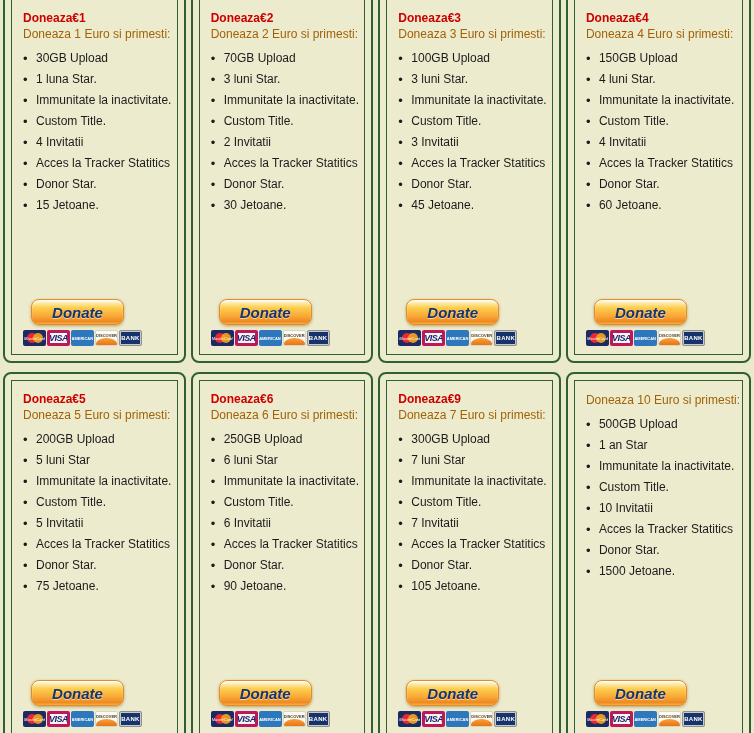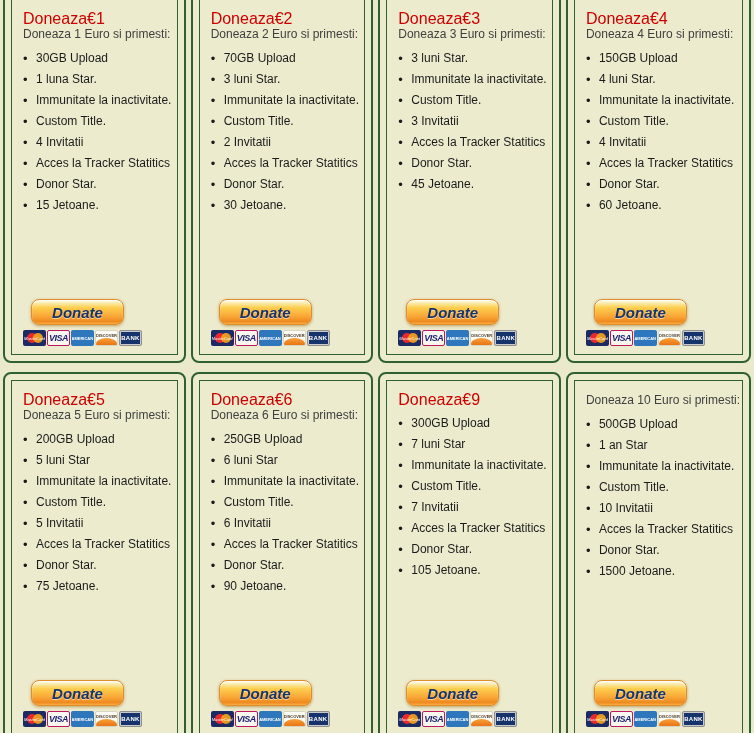--- a/index.html
+++ b/index.html
@@ -26,25 +26,25 @@
   }
   .card-inner{
     border:1px solid #2F6030;
     height:100%;
     box-sizing:border-box;
     display:flex;flex-direction:column;
     padding:11px 2px 8px 11px;
     overflow:hidden;
   }
   .title{
-    margin:0;font-size:16px;font-weight:normal;color:#CC0000;
+    margin:0;font-size:12px;font-weight:bold;color:#CC0000;
     line-height:15px;white-space:nowrap;
   }
   .subtitle{
-    font-size:12px;color:#404040;line-height:16px;white-space:nowrap;
+    font-size:12px;color:#a16207;line-height:16px;white-space:nowrap;
   }
   ul.benefits{list-style:none;margin:6px 0 0 0;padding:0;}
   li.benefit{
     font-size:12px;color:#1B1B1B;line-height:21px;
     display:flex;white-space:nowrap;
   }
   li.benefit::before{
     content:"\2022";
     flex:0 0 13px;width:13px;
     font-size:13px;color:#1B1B1B;
@@ -69,21 +69,21 @@
     width:23px;height:16px;border-radius:2px;
     position:relative;overflow:hidden;box-sizing:border-box;
     display:flex;align-items:center;justify-content:center;
     flex:0 0 auto;
   }
   .pi em{font-style:normal;display:block;}
   .pi-mc{background:#1B2A63;}
   .pi-mc .c1{position:absolute;left:4px;top:3px;width:10px;height:10px;border-radius:50%;background:#E8292F;}
   .pi-mc .c2{position:absolute;left:10px;top:3px;width:10px;height:10px;border-radius:50%;background:#F4A21D;opacity:.92;}
   .pi-mc em{position:relative;z-index:2;font-size:4px;font-style:italic;color:#FFF;white-space:nowrap;overflow:hidden;max-width:21px;}
-  .pi-visa{background:#F8F6EE;border:1px solid #be185d;}
+  .pi-visa{background:#F8F6EE;border:3px solid #be185d;}
   .pi-visa em{font-size:9px;font-weight:bold;font-style:italic;color:#1A1F71;letter-spacing:-0.5px;}
   .pi-amex{background:#2E77BC;}
   .pi-amex em{font-size:4px;line-height:5px;font-weight:bold;color:#FFF;text-align:center;white-space:nowrap;overflow:hidden;max-width:22px;}
   .pi-disc{background:#FCFBF4;border:1px solid #D8D5C2;}
   .pi-disc em{position:relative;top:-3px;font-size:4px;font-weight:bold;color:#4A3A2A;z-index:2;white-space:nowrap;overflow:hidden;max-width:21px;}
   .pi-disc::after{
     content:"";position:absolute;left:0;right:0;bottom:0;height:7px;
     background:linear-gradient(180deg,#F9A13A,#E87413);
     border-radius:100% 100% 0 0 / 160% 160% 0 0;
   }
@@ -170,20 +170,21 @@
           </span>
       </div>
     </div>
   </div>
 
   <div class="card">
     <div class="card-inner">
       <h2 class="title">Doneaza€3</h2>
       <div class="subtitle">Doneaza 3 Euro si primesti:</div>
       <ul class="benefits">
+          <li class="benefit">100GB Upload</li>
           <li class="benefit">3 luni Star.</li>
           <li class="benefit">Immunitate la inactivitate.</li>
           <li class="benefit">Custom Title.</li>
           <li class="benefit">3 Invitatii</li>
           <li class="benefit">Acces la Tracker Statitics</li>
           <li class="benefit">Donor Star.</li>
           <li class="benefit">45 Jetoane.</li>
         </ul>
       <div class="donate-btn">
         <span class="donate-label">Donate</span>
@@ -323,20 +324,21 @@
         <span class="pi pi-bank">
             <em>BANK</em>
           </span>
       </div>
     </div>
   </div>
 
   <div class="card">
     <div class="card-inner">
       <h2 class="title">Doneaza€9</h2>
+      <div class="subtitle">Doneaza 7 Euro si primesti:</div>
       <ul class="benefits">
           <li class="benefit">300GB Upload</li>
           <li class="benefit">7 luni Star</li>
           <li class="benefit">Immunitate la inactivitate.</li>
           <li class="benefit">Custom Title.</li>
           <li class="benefit">7 Invitatii</li>
           <li class="benefit">Acces la Tracker Statitics</li>
           <li class="benefit">Donor Star.</li>
           <li class="benefit">105 Jetoane.</li>
         </ul>

